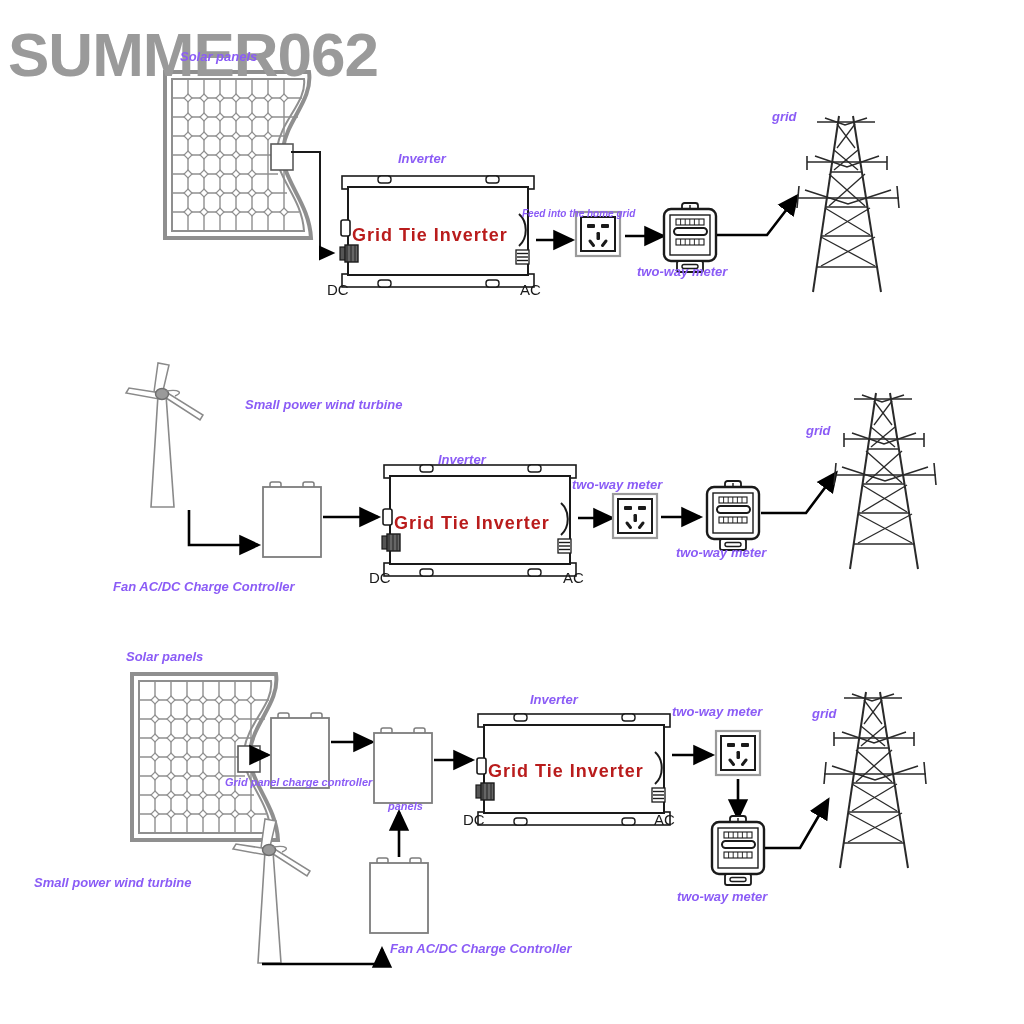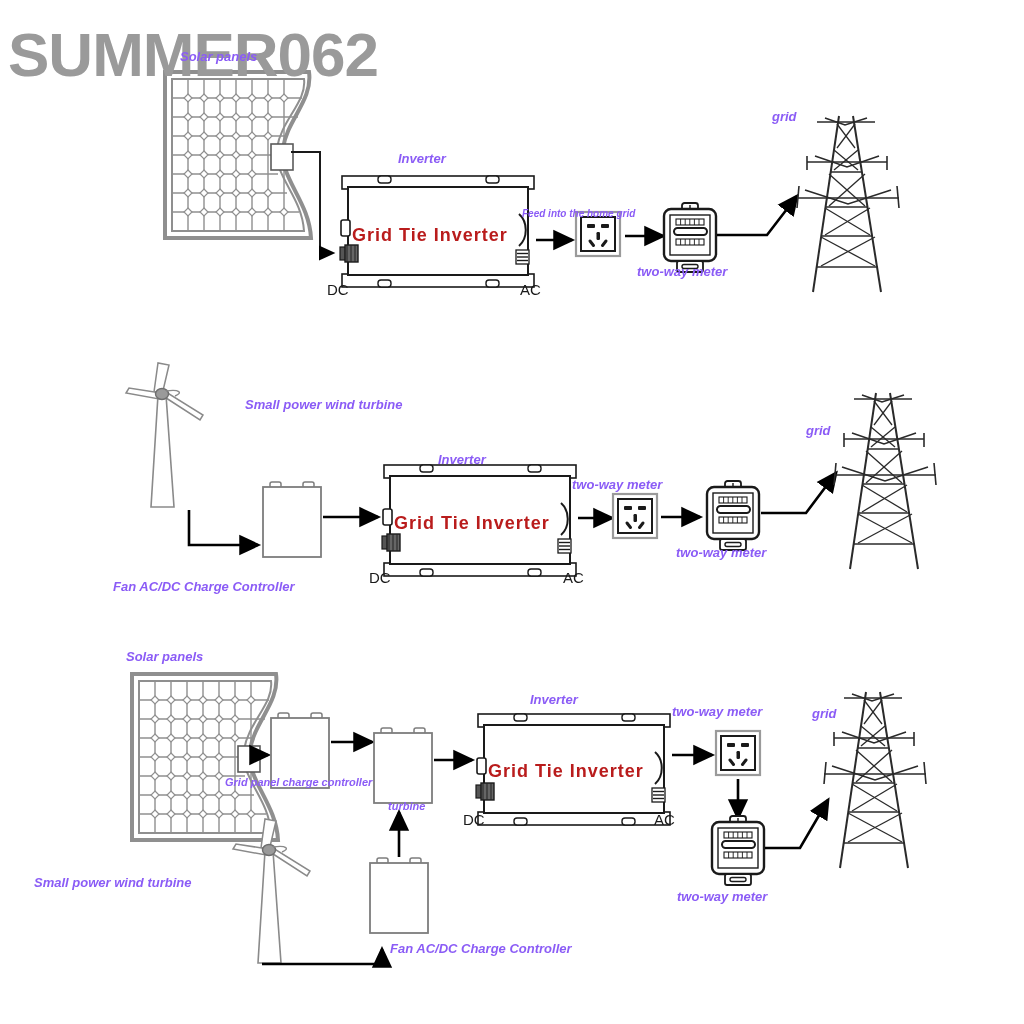--- a/index.html
+++ b/index.html
@@ -334,21 +334,21 @@
   <div class="lbl big" style="left:438px;top:453px;">Inverter</div>
   <div class="invtext" style="left:394px;top:514px;font-size:18px;">Grid  Tie  Inverter</div>
   <div class="plain" style="left:369px;top:570px;">DC</div>
   <div class="plain" style="left:563px;top:570px;">AC</div>
   <div class="lbl med" style="left:572px;top:478px;">two-way meter</div>
   <div class="lbl med" style="left:676px;top:546px;">two-way meter</div>
   <div class="lbl med" style="left:806px;top:424px;">grid</div>
 
   <div class="lbl big" style="left:126px;top:650px;">Solar panels</div>
   <div class="lbl sm" style="left:225px;top:777px;">Grid panel charge controller</div>
-  <div class="lbl sm" style="left:388px;top:801px;">turbine</div>
+  <div class="lbl sm" style="left:388px;top:801px;">panels</div>
   <div class="lbl big" style="left:34px;top:876px;">Small power wind turbine</div>
   <div class="lbl big" style="left:390px;top:942px;">Fan AC/DC Charge Controller</div>
   <div class="lbl big" style="left:530px;top:693px;">Inverter</div>
   <div class="invtext" style="left:488px;top:762px;font-size:18px;">Grid  Tie  Inverter</div>
   <div class="plain" style="left:463px;top:812px;">DC</div>
   <div class="plain" style="left:654px;top:812px;">AC</div>
   <div class="lbl med" style="left:672px;top:705px;">two-way meter</div>
   <div class="lbl med" style="left:677px;top:890px;">two-way meter</div>
   <div class="lbl med" style="left:812px;top:707px;">grid</div>
 

